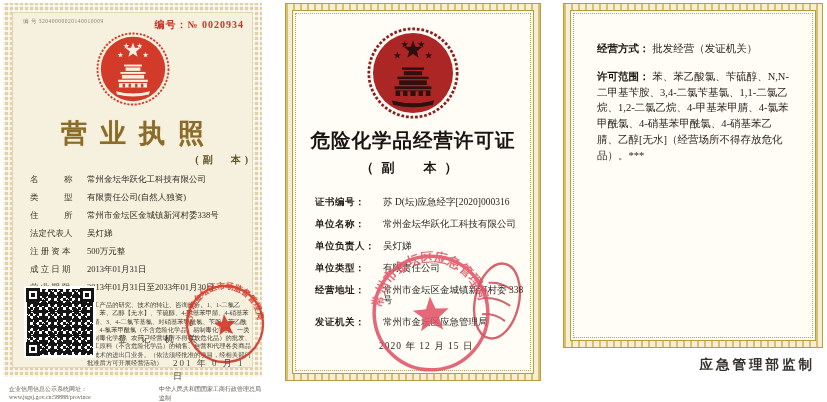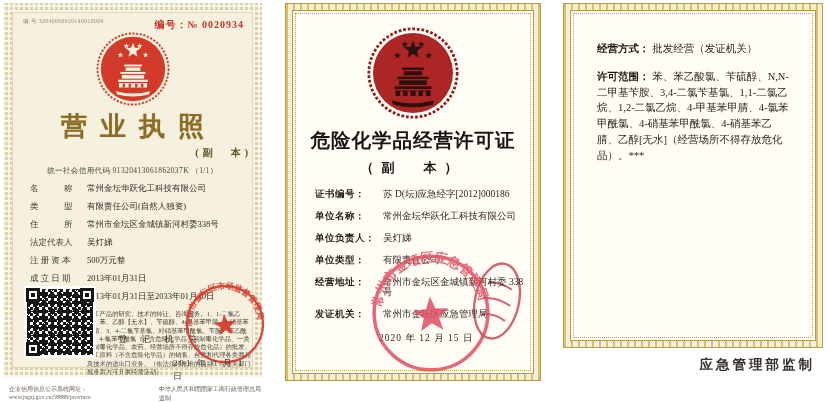--- a/index.html
+++ b/index.html
@@ -11,21 +11,21 @@
   .doc-left{left:3px;top:3px;width:259px;height:374px;
     background-color:#e0d2a6;
     background-image:
       repeating-linear-gradient(90deg, rgba(255,255,255,.7) 0 2px, rgba(0,0,0,0) 2px 5px),
       repeating-linear-gradient(0deg, rgba(255,255,255,.7) 0 2px, rgba(0,0,0,0) 2px 5px);}
   .doc-left .paper{position:absolute;inset:9px;background:#f6f1de;border:1px solid #e3d6b0;}
   .l-serials{display:flex;justify-content:space-between;padding:5px 8px 0 10px;}
   .l-serial-small{font-size:5.5px;color:#8a8273;letter-spacing:.5px;}
   .l-serial-red{font-size:10px;color:#c63527;font-weight:700;letter-spacing:1px;}
   .emblem-wrap{display:flex;justify-content:center;}
-  .l-title{margin-top:3px;text-align:center;font-size:26px;font-weight:700;color:#8a6c28;
+  .l-title{margin-top:10px;text-align:center;font-size:26px;font-weight:700;color:#8a6c28;
            letter-spacing:13px;text-indent:13px;text-shadow:0 0 1px rgba(138,108,40,.45);}
   .l-subtitle{text-align:right;font-size:10px;color:#5f4f26;font-weight:700;letter-spacing:4px;margin-top:2px;}
   .l-credit{text-align:center;font-size:7.5px;color:#4a4237;margin-top:6px;letter-spacing:.4px;}
   .l-rows{margin:8px 0 0 17px;}
   .lrow{display:flex;font-size:8.5px;line-height:1;margin-bottom:9.5px;}
   .lrow .lab{width:57px;color:#3d362c;flex:none;}
   .lrow .val{color:#2f2a22;width:160px;}
   .lrow.scope{margin-bottom:0;}
   .lrow.scope .val{font-size:6.3px;line-height:1.32;width:166px;color:#43criticalc;color:#433c31;}
   .qr{position:absolute;left:14px;top:276px;width:66px;height:66px;background:
@@ -46,21 +46,21 @@
   
   .doc-gold{border:1px solid #b69d3f;padding:6px;
     background:repeating-linear-gradient(90deg,#d8c06c 0 2px,#f6eed5 2px 7px);}
   .doc-gold-inner{position:relative;height:100%;box-sizing:border-box;background:#fffdf6;
     border:1px solid #b69d3f;outline:1px dotted #bfa44e;outline-offset:-4px;overflow:hidden;}
 
   .doc-mid{left:285px;top:3px;width:256px;height:378px;}
   .m-emblem{display:flex;justify-content:center;margin-top:16px;}
   .m-title{margin-top:8px;text-align:center;font-size:19.5px;font-weight:700;color:#191410;letter-spacing:1px;}
   .m-subtitle{text-align:center;font-size:13px;color:#191410;font-weight:700;letter-spacing:8px;margin-top:5px;}
-  .m-rows{margin:13px 0 0 22px;position:relative;z-index:2;}
+  .m-rows{margin:21px 0 0 22px;position:relative;z-index:2;}
   .mrow{display:flex;font-size:9.5px;line-height:1;margin-bottom:12.5px;}
   .mrow .lab{width:68px;font-weight:700;color:#211c16;flex:none;letter-spacing:.5px;}
   .mrow .val{color:#2c2620;width:150px;}
   .m-date{margin:2px 0 15px 86px;font-size:9.5px;color:#2c2620;letter-spacing:1px;position:relative;z-index:2;}
   .stamp-mid{color:#e04f63;left:76px;top:240px;width:124px;height:124px;transform:rotate(-4deg);opacity:.85;z-index:3;}
   .oval-seal{position:absolute;left:178px;top:248px;width:52px;height:84px;z-index:1;color:#c8424f;opacity:.8;}
 
   .doc-right{left:563px;top:3px;width:260px;height:345px;}
   .r-block{margin:30px 24px 0 26px;}
   .rrow{font-size:10.5px;line-height:1.5;color:#2c2620;margin-bottom:12px;}
@@ -107,21 +107,20 @@
             <rect x="36" y="69.8" width="3.2" height="5.2"></rect>
             <rect x="44" y="69.8" width="3.2" height="5.2"></rect>
             <rect x="52.8" y="69.8" width="3.2" height="5.2"></rect>
             <rect x="60.8" y="69.8" width="3.2" height="5.2"></rect>
           </g>
         </svg>
       </div>
 
       <div class="l-title">营业执照</div>
       <div class="l-subtitle">(副　本)</div>
-      <div class="l-credit">统一社会信用代码 91320413061862037K （1/1）</div>
 
       <div class="l-rows">
         <div class="lrow">
           <span class="lab">名　　　称</span>
           <span class="val">常州金坛华跃化工科技有限公司</span>
         </div>
         <div class="lrow">
           <span class="lab">类　　　型</span>
           <span class="val">有限责任公司(自然人独资)</span>
         </div>
@@ -211,21 +210,21 @@
           </g>
         </svg>
       </div>
 
       <div class="m-title">危险化学品经营许可证</div>
       <div class="m-subtitle">（副　本）</div>
 
       <div class="m-rows">
         <div class="mrow">
           <span class="lab">证书编号：</span>
-          <span class="val">苏 D(坛)应急经字[2012]000186</span>
+          <span class="val">苏 D(坛)应急经字[2020]000316</span>
         </div>
         <div class="mrow">
           <span class="lab">单位名称：</span>
           <span class="val">常州金坛华跃化工科技有限公司</span>
         </div>
         <div class="mrow">
           <span class="lab">单位负责人：</span>
           <span class="val">吴灯娣</span>
         </div>
         <div class="mrow">

